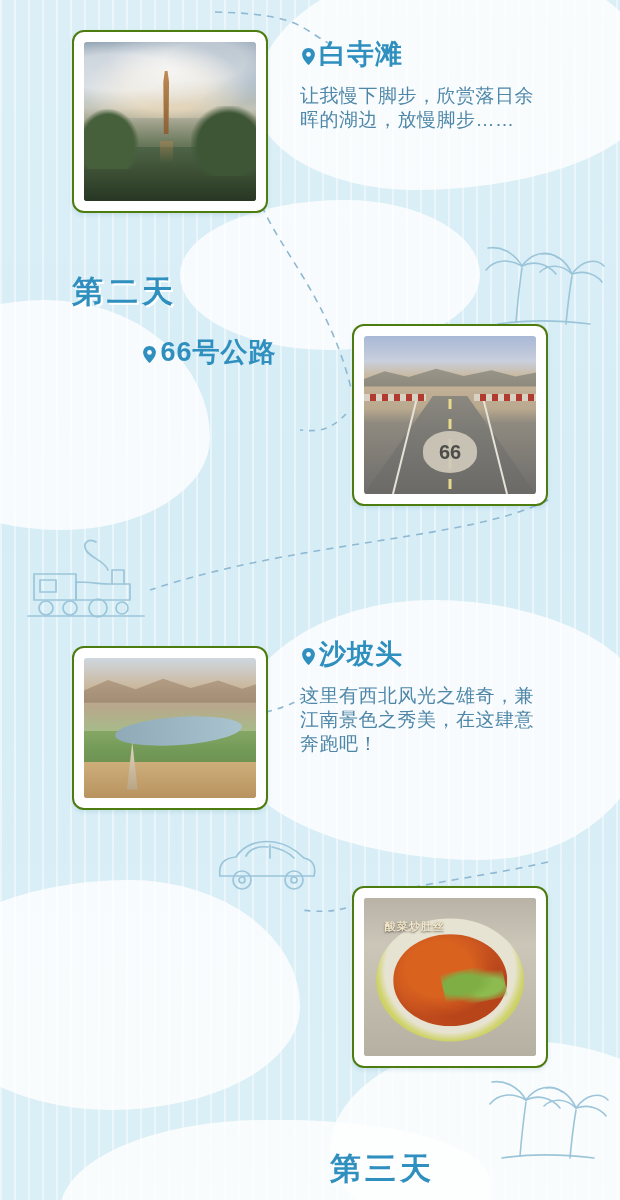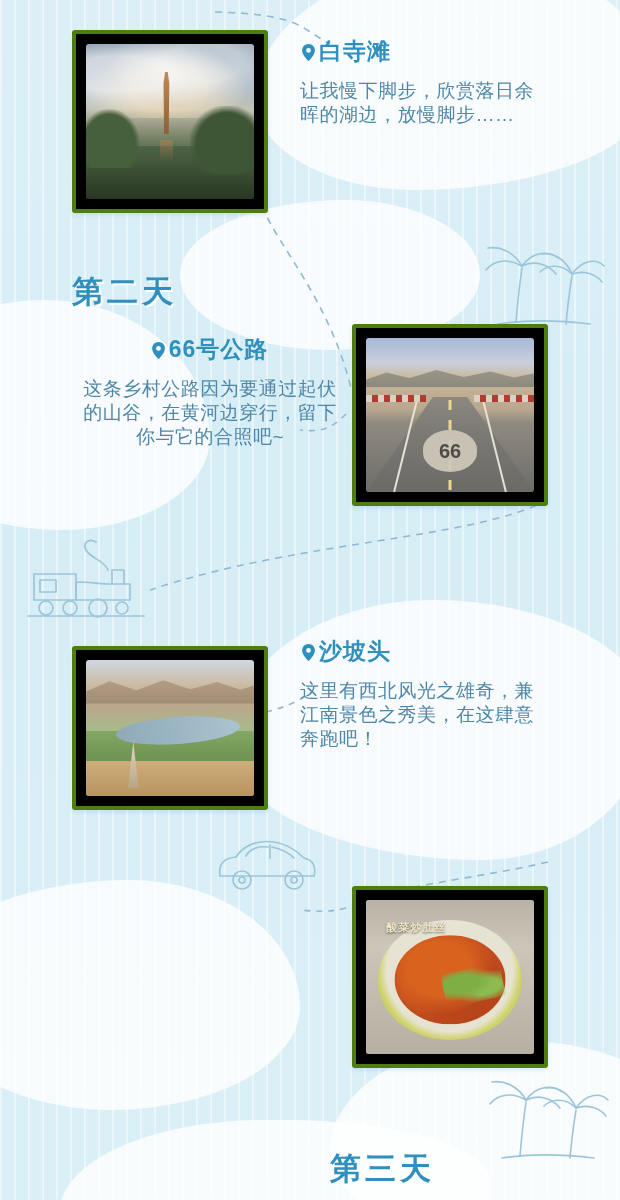--- a/index.html
+++ b/index.html
@@ -80,23 +80,23 @@
     background: #bfe3f2;
     border-radius: 7px;
     z-index: -1;
   }
   #day2 { left: 72px; top: 271px; }
   #day3 { left: 330px; top: 1140px; margin-top: 8px; }
 
   
   .photo {
     position: absolute;
-    background: #000000;
-    border: 4px solid #4d7c0f;
-    border-radius: 3px;
+    background: #ffffff;
+    border: 2px solid #4d7c0f;
+    border-radius: 12px;
     padding: 10px;
     box-shadow: 0 2px 4px rgba(90,150,175,0.18);
   }
   .photo .inner {
     width: 100%; height: 100%;
     border-radius: 3px;
     overflow: hidden;
     position: relative;
   }
 
@@ -241,21 +241,21 @@
     color:#f3e6c9; font-size:11px; letter-spacing:1px;
     text-shadow: 0 1px 2px rgba(0,0,0,0.55);
     font-weight:bold;
   }
 
   
   .block { position: absolute; }
   .heading {
     position: relative;
     display: inline-block;
-    font-size: 23px;
+    font-size: 27px;
     font-weight: bold;
     color: #2f8fbe;
     letter-spacing: 1px;
     white-space: nowrap;
     padding: 0 2px;
   }
   .heading .hl {
     position: absolute;
     left: 14px; right: -14px; bottom: 1px; height: 10px;
     background: #f6c96a;
@@ -404,21 +404,20 @@
   </div>
 
   <div class="block" id="block2">
     <div class="heading">
       <span class="hl"></span>
       <svg class="pin" viewBox="0 0 24 32">
         <path d="M12 0 C5.4 0 0 5.4 0 12 c0 9 12 20 12 20 s12-11 12-20 C24 5.4 18.6 0 12 0 z" fill="#2f8fbe"></path>
         <circle cx="12" cy="12" r="4.4" fill="#ffffff"></circle>
       </svg><span>66号公路</span>
     </div>
-    <div class="body-text">这条乡村公路因为要通过起伏的山谷，在黄河边穿行，留下你与它的合照吧~</div>
   </div>
 
   <div class="photo" id="photo2">
     <div class="inner">
       <div class="mtn"></div>
       <div class="road"></div>
       <div class="road-edge-l"></div>
       <div class="road-edge-r"></div>
       <div class="road-line"></div>
       <div class="guard l"></div>

